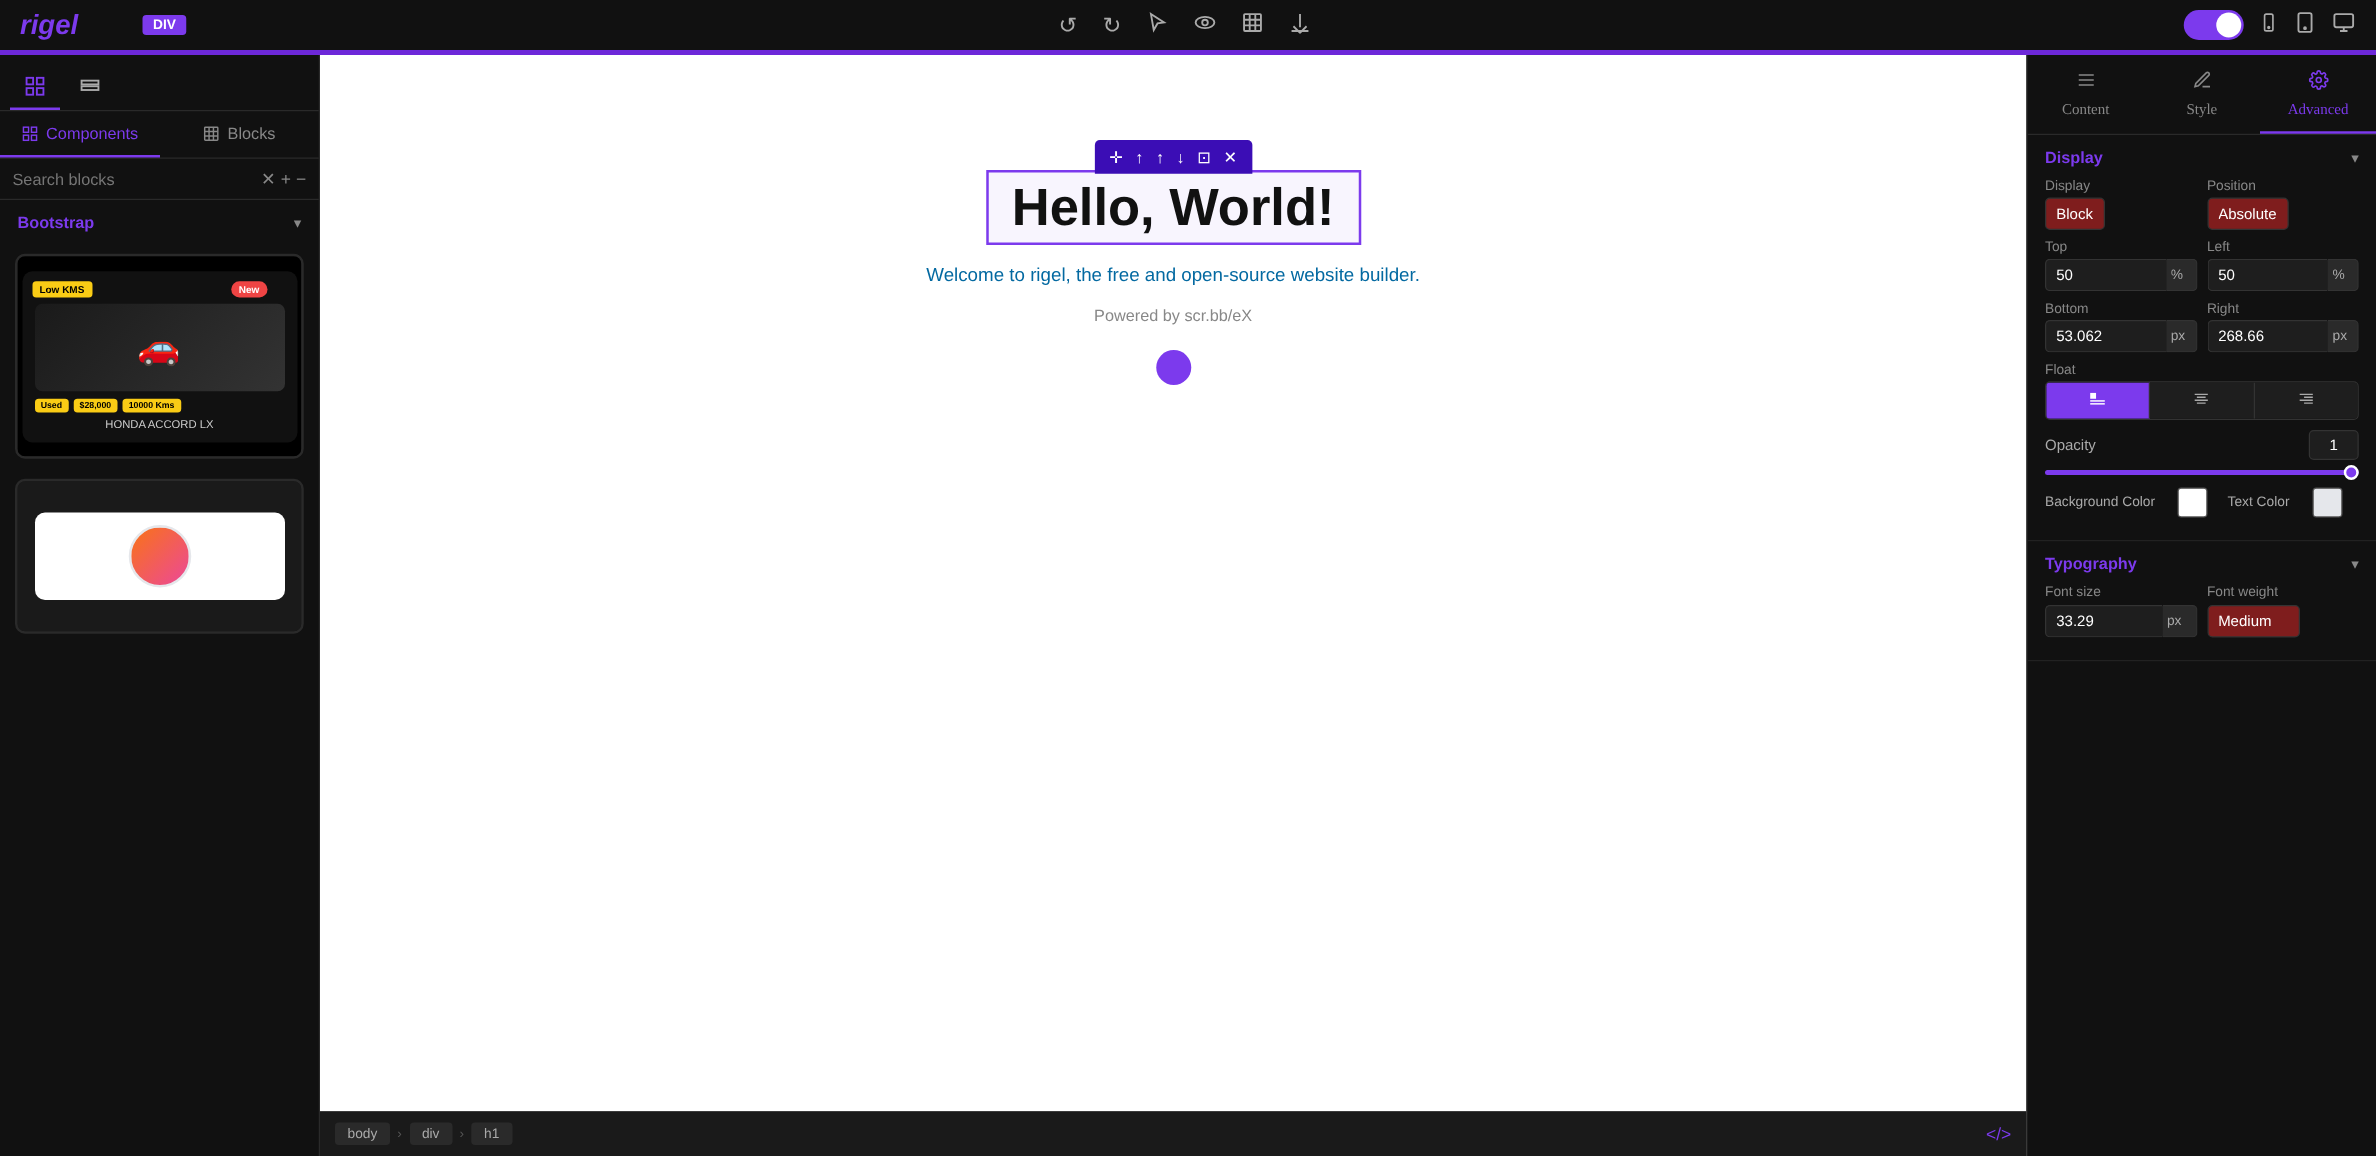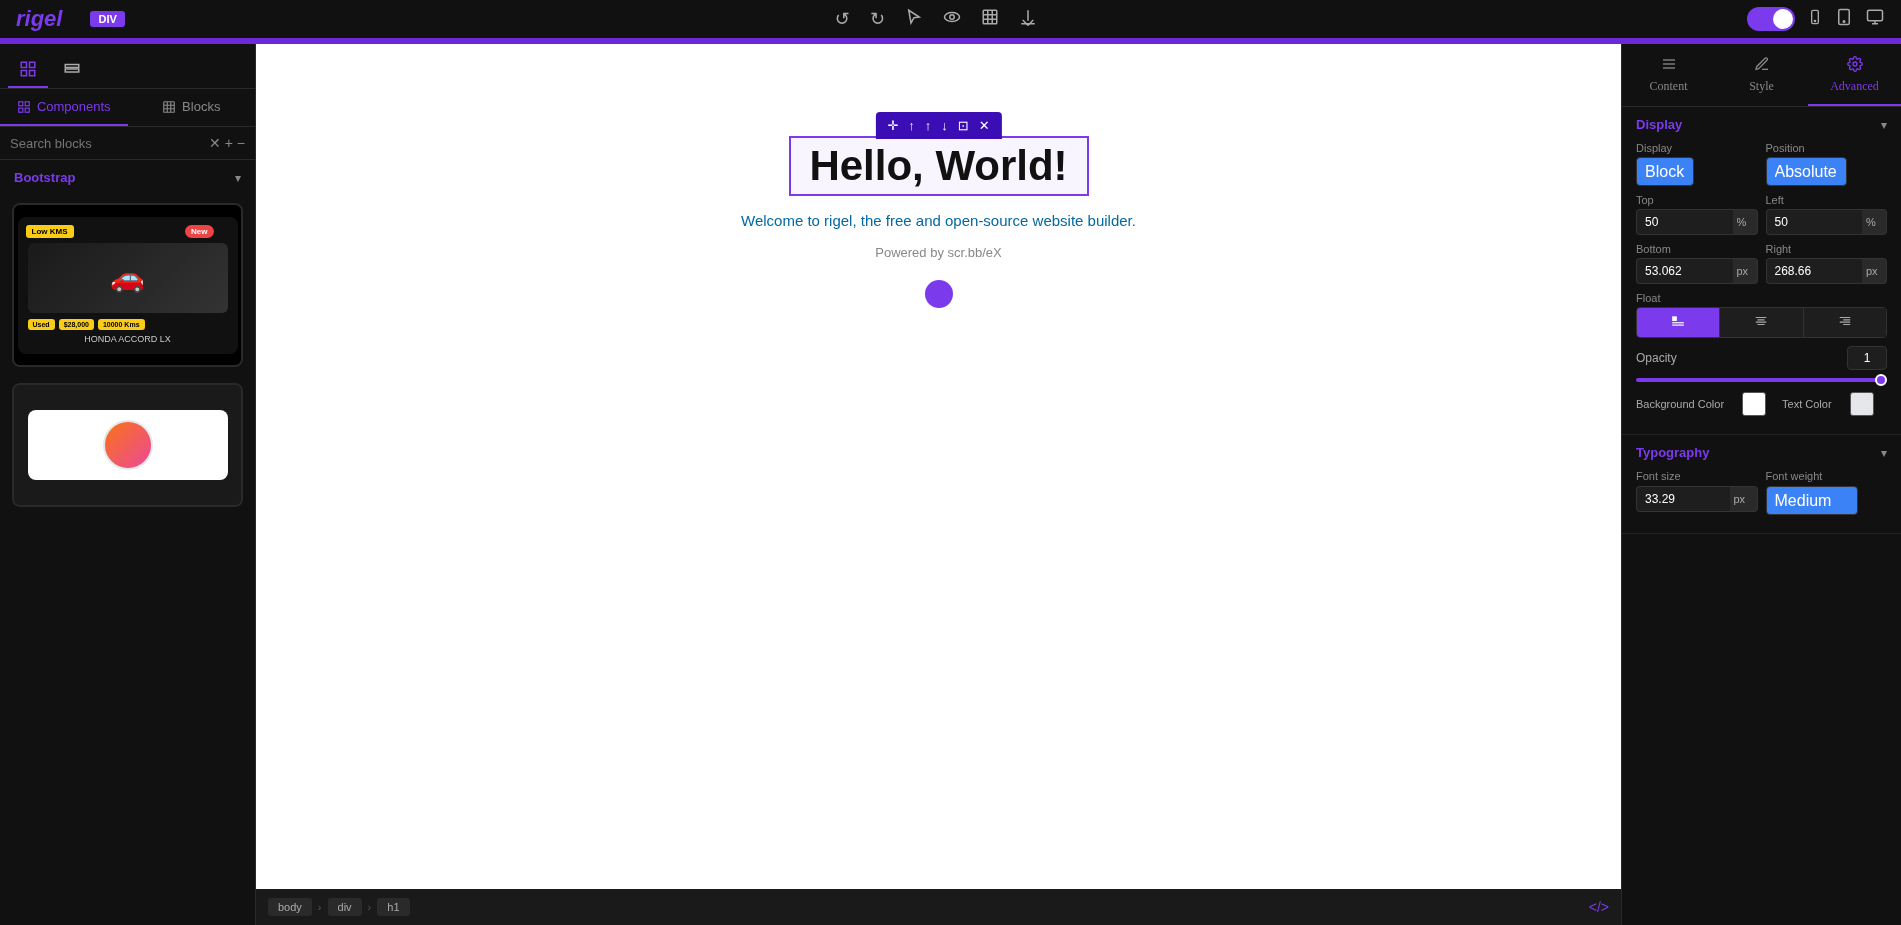--- a/index.html
+++ b/index.html
@@ -5,22 +5,22 @@
     * { box-sizing: border-box; margin: 0; padding: 0; }
     body { font-family: 'Segoe UI', Arial, sans-serif; background: #1a1a1a; color: #fff; overflow: hidden; width: 1901px; height: 925px; display: flex; flex-direction: column; }
 
     
     .top-toolbar {
       height: 44px;
       background: #111;
       display: flex;
       align-items: center;
       padding: 0 16px;
-      gap: 4px;
-      border-bottom: 6px solid #6d28d9;
+      gap: 28px;
+      border-bottom: 4px solid #6d28d9;
       flex-shrink: 0;
     }
     .logo {
       color: #7c3aed;
       font-size: 22px;
       font-weight: bold;
       font-style: italic;
       margin-right: 20px;
     }
     .div-badge {
@@ -402,24 +402,24 @@
       margin-bottom: 10px;
     }
     .right-section-title {
       color: #7c3aed;
       font-size: 13px;
       font-weight: 600;
     }
     .right-section-chevron { color: #888; font-size: 12px; cursor: pointer; }
     .prop-select {
       flex: 1;
-      background: #3b82f6;
+      background: #7f1d1d;
       border: 1px solid #333;
       color: #fff;
-      font-size: 16px;
+      font-size: 12px;
       padding: 5px 8px;
       border-radius: 4px;
       cursor: pointer;
       appearance: none;
       -webkit-appearance: none;
     }
     .prop-input-group {
       display: flex;
       flex: 1;
       align-items: stretch;

